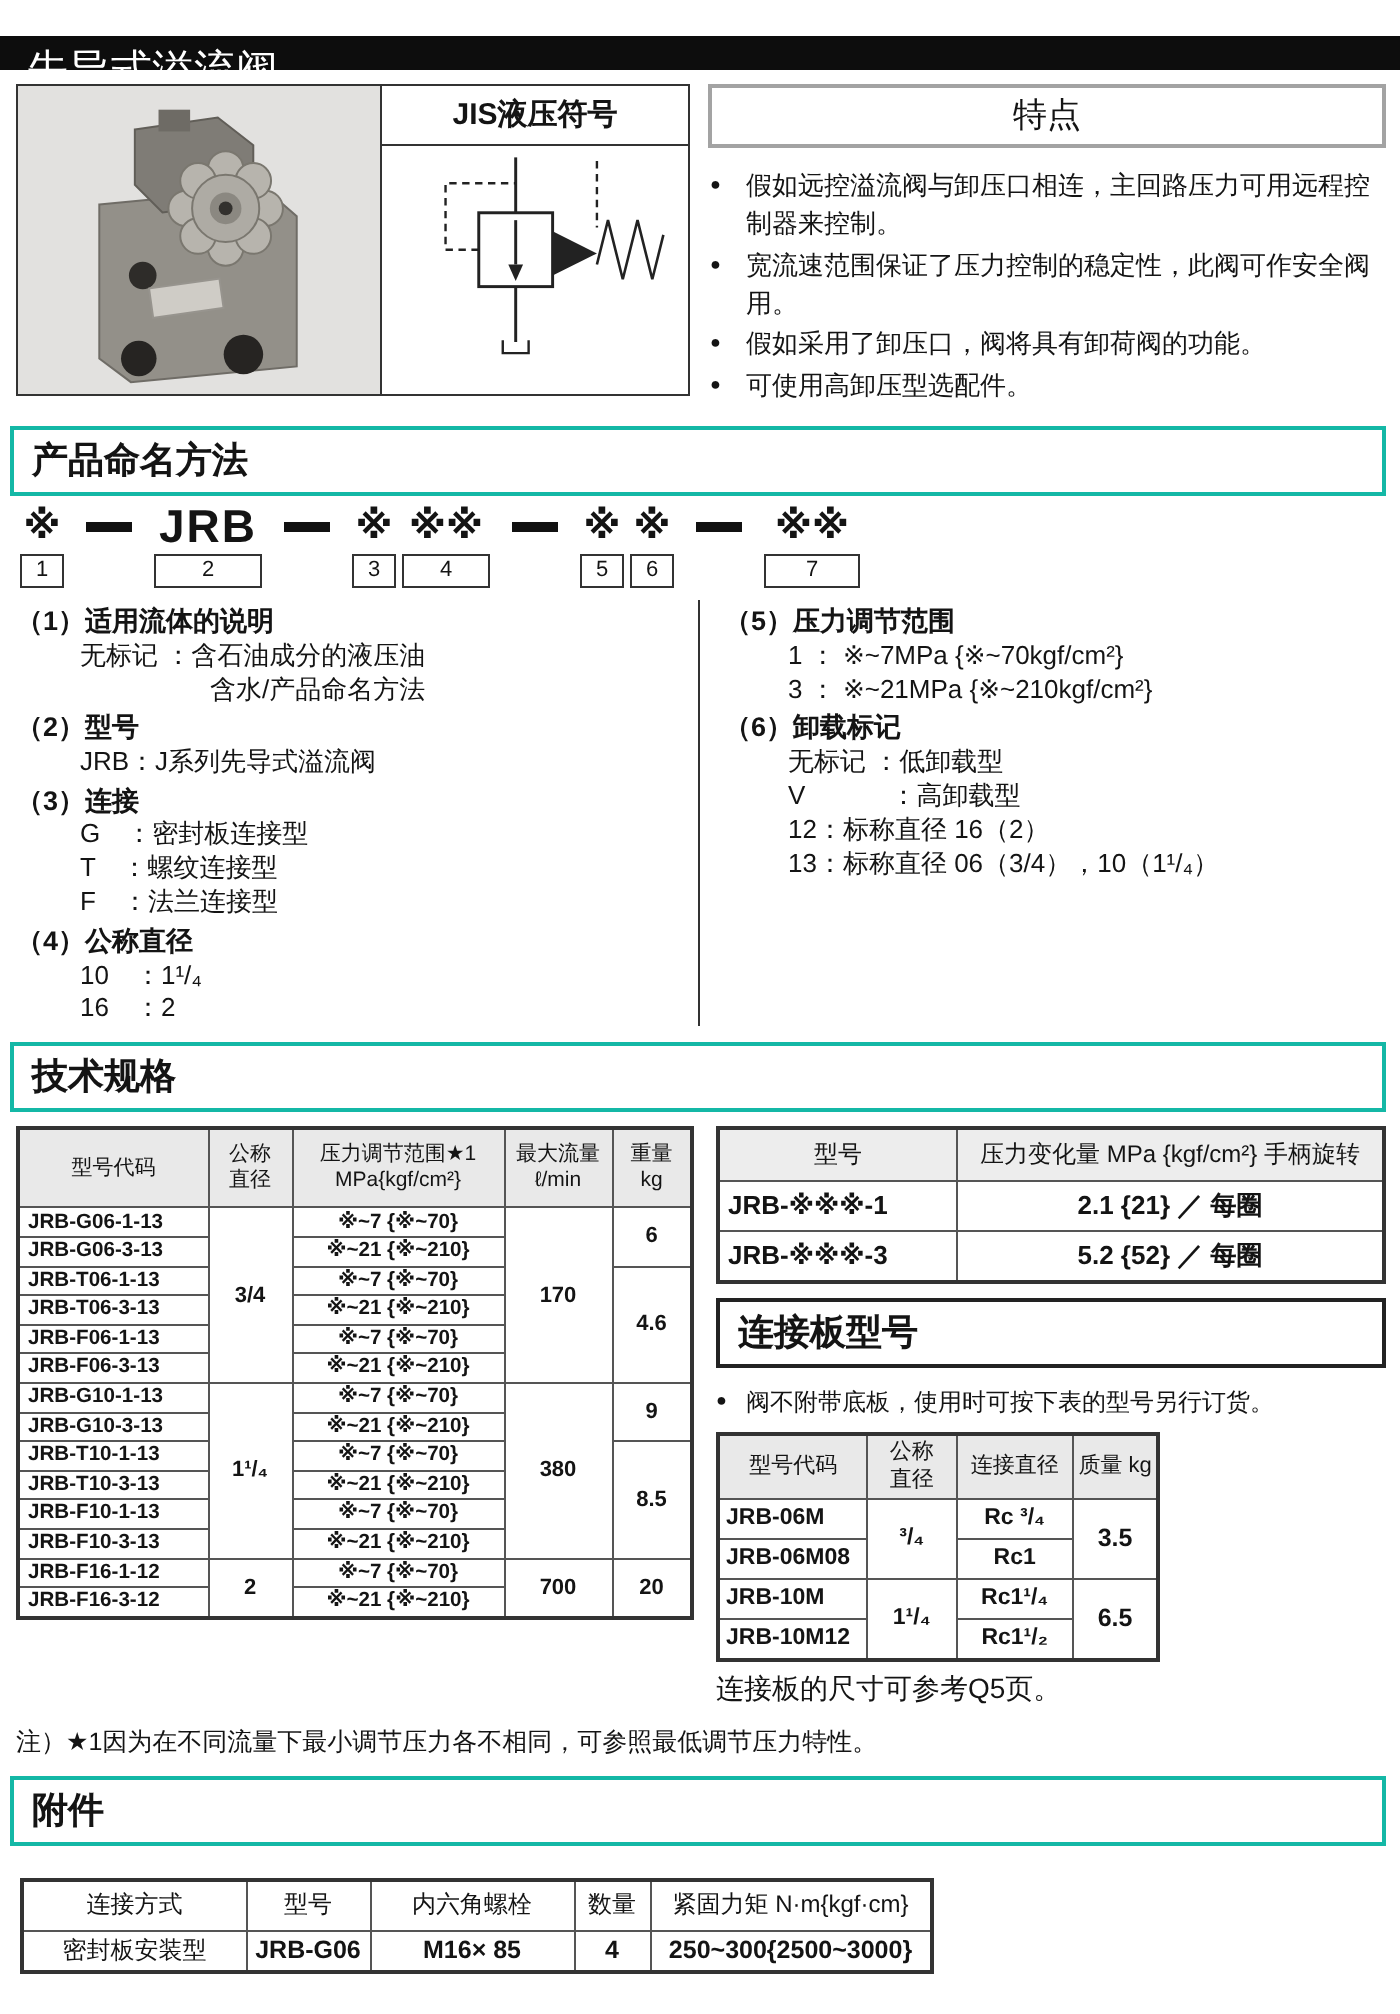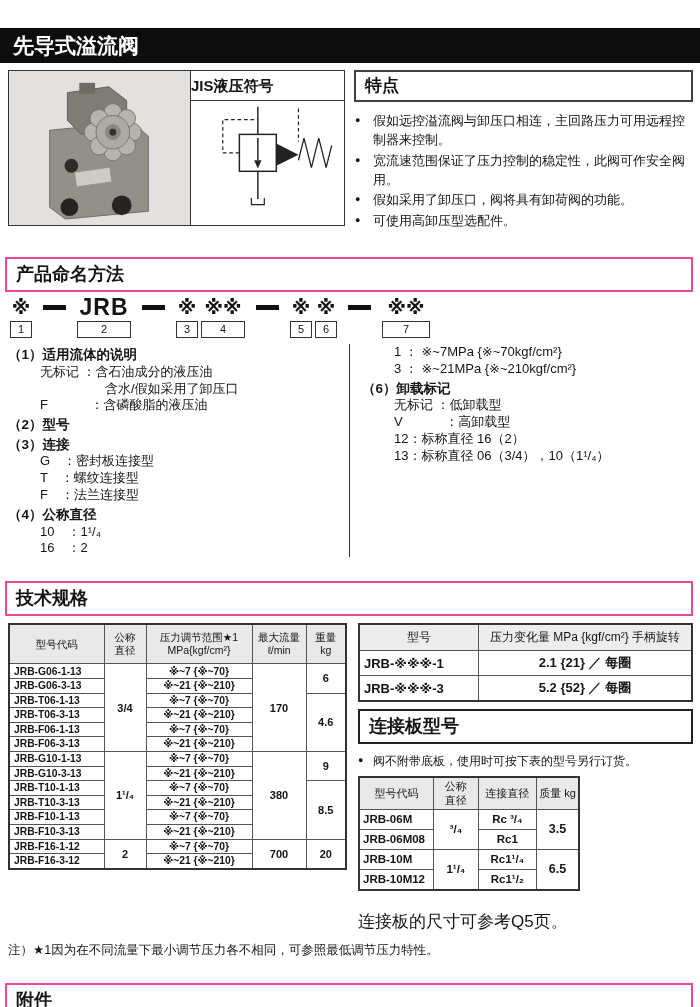--- a/index.html
+++ b/index.html
@@ -1,34 +1,34 @@
 <!DOCTYPE html>
 <html><head>
 <meta charset="utf-8">
 <style>
   html,body{margin:0;padding:0;background:#fff;}
   .page{width:700px;height:1007px;overflow:hidden;font-family:"Liberation Sans","DejaVu Sans",sans-serif;color:#141414;box-sizing:border-box;background:#fff;}
 
-  .title-bar{margin-top:28px;height:35px;background:#0d0d0d;color:#fff;font-size:21px;font-weight:bold;line-height:35px;padding-left:13px;}
+  .title-bar{margin-top:18px;height:17px;background:#0d0d0d;color:#fff;font-size:21px;font-weight:normal;line-height:35px;padding-left:13px;}
 
   .top-row{display:flex;margin:7px 7px 0 8px;gap:9px;}
   .photo-box{width:337px;min-width:337px;height:156px;border:1px solid #333;display:flex;box-sizing:border-box;}
   .photo-area{width:181px;border-right:1px solid #333;background:#e2e1df;}
   .photo-area svg{display:block;width:100%;height:100%;}
   .jis-panel{flex:1;display:flex;flex-direction:column;background:#fff;}
-  .jis-title{height:29px;line-height:29px;border-bottom:1px solid #333;text-align:left;font-weight:bold;font-size:15px;}
+  .jis-title{height:29px;line-height:29px;border-bottom:1px solid #333;text-align:center;font-weight:bold;font-size:15px;}
   .jis-sym{flex:1;display:flex;align-items:center;justify-content:center;}
 
   .features{flex:1;min-width:0;}
-  .features-hd{border:2px solid #404040;font-weight:bold;font-size:17px;padding:2px 9px 3px;}
+  .features-hd{border:2px solid #a3a3a3;font-weight:normal;font-size:17px;padding:2px 9px 3px;text-align:center;}
   .bullets{margin:10px 0 0;padding:0;list-style:none;font-size:13px;line-height:1.45;}
   .bullets li{position:relative;padding-left:19px;margin-bottom:2px;}
   .bullets li::before{content:"●";position:absolute;left:1px;top:2px;font-size:9px;}
 
-  .sec-hd{margin:24px 7px 0 5px;border:2px solid #ec4899;font-weight:bold;font-size:18px;padding:3px 9px 4px;}
+  .sec-hd{margin:8px 7px 0 5px;border:2px solid #14b8a6;font-weight:bold;font-size:18px;padding:3px 9px 4px;}
 
   .code-row{display:flex;align-items:flex-start;gap:11px;padding-left:10px;margin-top:5px;}
   .cunit{display:flex;flex-direction:column;align-items:center;gap:3px;}
   .csym{font-weight:bold;font-size:19px;line-height:21px;}
   .cjrb{font-size:23px;letter-spacing:1px;line-height:21px;}
   .cbox{border:1px solid #333;height:15px;line-height:15px;text-align:center;font-size:11px;}
   .cdash{width:23px;height:5px;background:#111;margin-top:8px;}
   .cpair{display:flex;gap:3px;}
 
   .naming-cols{display:flex;margin:6px 8px 0;}
@@ -56,21 +56,21 @@
 
   .plates-hd{margin:7px 0 0;border:2px solid #222;font-weight:bold;font-size:18px;padding:3px 9px 4px;}
   .bullet-line{font-size:12px;margin:9px 0 6px;padding-left:15px;position:relative;}
   .bullet-line::before{content:"●";position:absolute;left:0;top:2px;font-size:9px;}
   .plate-table{width:222px;border:2px solid #333;table-layout:fixed;}
   .plate-table th{background:#e9e9e9;font-weight:normal;white-space:pre-line;border:1px solid #555;padding:2px 1px;font-size:11px;line-height:1.2;height:26px;}
   .plate-table td{border:1px solid #555;text-align:center;height:17px;padding:1px 2px;font-size:11.5px;}
   .plate-table td.model{text-align:left;font-weight:bold;padding-left:3px;}
   .plate-table td.conn{font-weight:bold;}
   .plate-table td.mass{font-weight:bold;font-size:12.5px;}
-  .plate-note{font-size:17px;margin-top:19px;}
+  .plate-note{font-size:14px;margin-top:5px;}
 
   .footnote{margin:9px 8px 0;font-size:12.5px;}
 
   .acc-table{margin:16px 0 0 10px;border:2px solid #333;table-layout:fixed;width:455px;}
   .acc-table th{border:1px solid #555;font-weight:normal;padding:3px 2px;font-size:12px;background:#fff;height:18px;}
   .acc-table td{border:1px solid #555;text-align:center;height:16px;padding:1px 2px;font-size:12px;}
   .acc-table td.bold{font-weight:bold;font-size:12.5px;}
 </style>
 </head>
 <body>
@@ -177,32 +177,33 @@
     <div class="cunit">
       <span class="csym">※※</span>
       <span class="cbox" style="width:46px">7</span>
     </div>
   </div>
 
   <div class="naming-cols">
     <div class="ncol ncol-l">
       <div class="nhead">（1）适用流体的说明</div>
       <div class="nline">无标记 ：含石油成分的液压油</div>
-      <div class="nline">　　　　　含水/假如采用了卸压口</div>
-      <div class="nline">F　　　 ：含磷酸脂的液压油</div>
+      <div class="nline">　　　　　含水/产品命名方法</div>
       <div class="nhead">（2）型号</div>
+      <div class="nline">JRB：J系列先导式溢流阀</div>
       <div class="nhead">（3）连接</div>
       <div class="nline">G　：密封板连接型</div>
       <div class="nline">T　：螺纹连接型</div>
       <div class="nline">F　：法兰连接型</div>
       <div class="nhead">（4）公称直径</div>
       <div class="nline">10　：1¹/₄</div>
       <div class="nline">16　：2</div>
     </div>
     <div class="ncol ncol-r">
+      <div class="nhead">（5）压力调节范围</div>
       <div class="nline">1 ： ※~7MPa {※~70kgf/cm²}</div>
       <div class="nline">3 ： ※~21MPa {※~210kgf/cm²}</div>
       <div class="nhead">（6）卸载标记</div>
       <div class="nline">无标记 ：低卸载型</div>
       <div class="nline">V　　　 ：高卸载型</div>
       <div class="nline">12：标称直径 16（2）</div>
       <div class="nline">13：标称直径 06（3/4），10（1¹/₄）</div>
     </div>
   </div>
 

